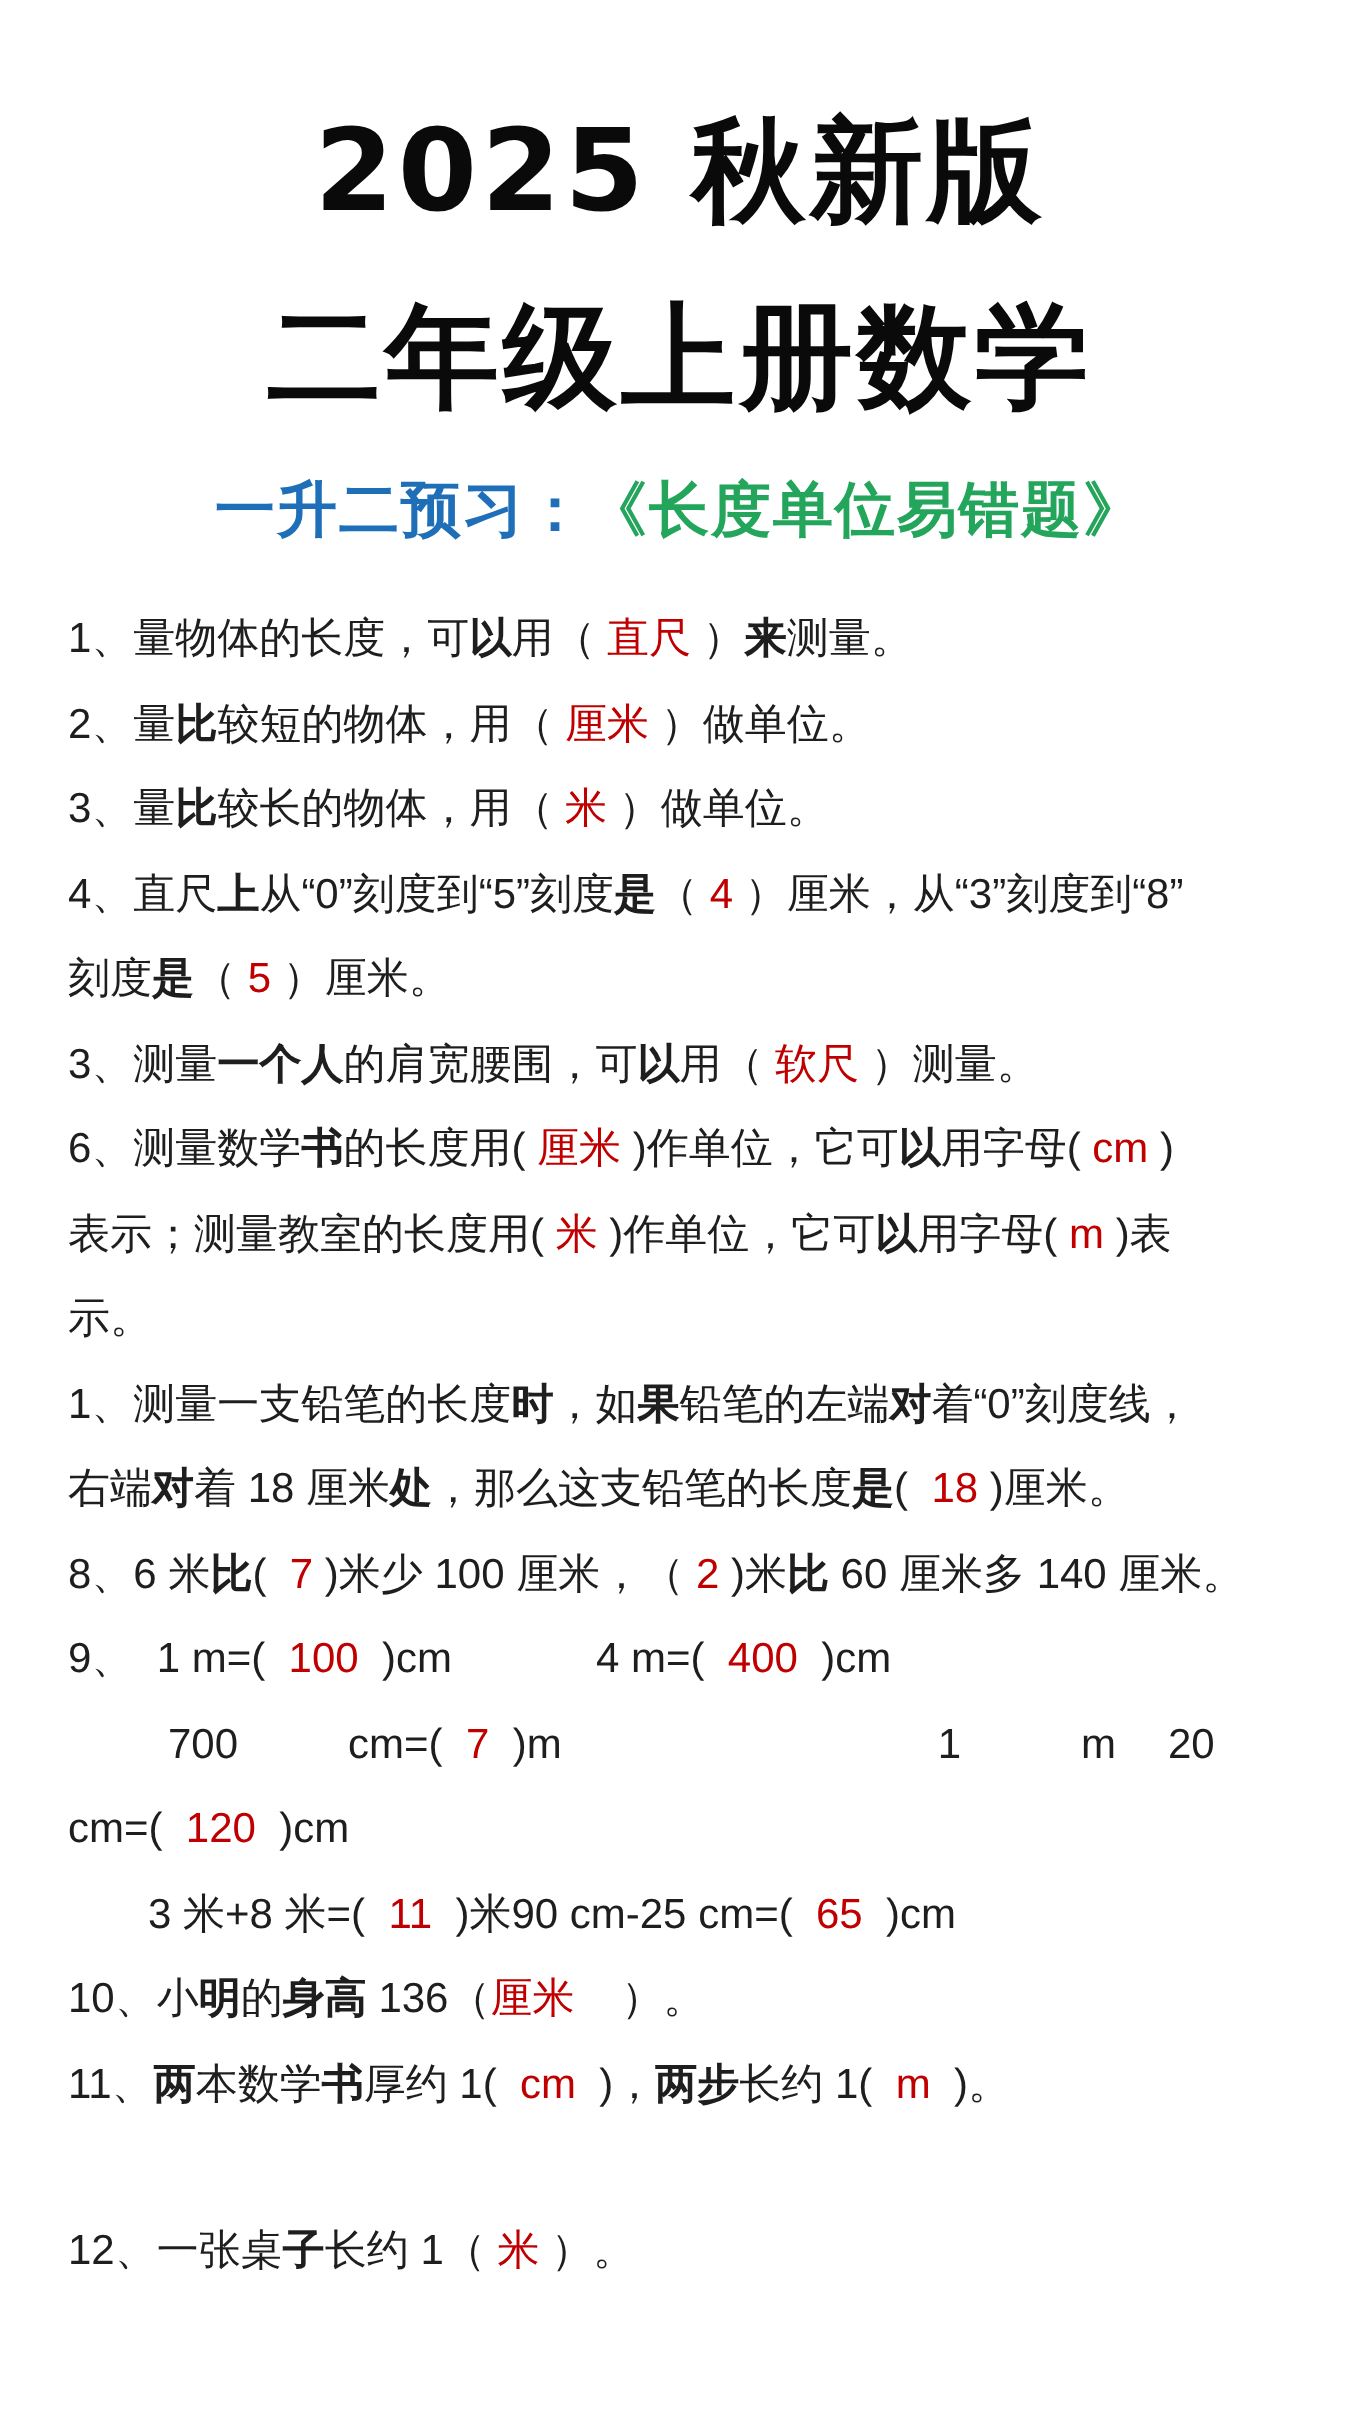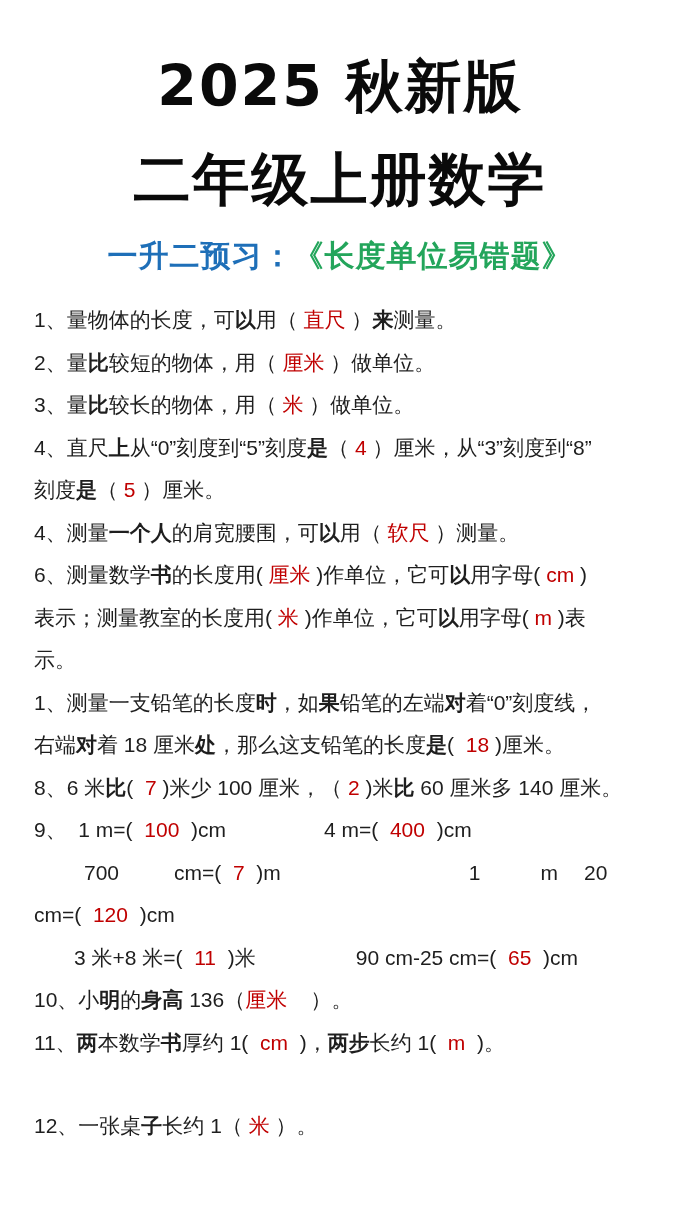--- a/index.html
+++ b/index.html
@@ -64,28 +64,28 @@
   <div class="title title-2">二年级上册数学</div>
   <div class="subtitle">
     <span class="blue">一升二预习：</span><span class="green">《长度单位易错题》</span>
   </div>
   <div class="questions">
       <div class="qline"><span>1、量物体的长度，可</span><span class="bold">以</span><span>用（ </span><span class="answer">直尺</span><span> ）</span><span class="bold">来</span><span>测量。</span></div>
       <div class="qline"><span>2、量</span><span class="bold">比</span><span>较短的物体，用（ </span><span class="answer">厘米</span><span> ）做单位。</span></div>
       <div class="qline"><span>3、量</span><span class="bold">比</span><span>较长的物体，用（ </span><span class="answer">米</span><span> ）做单位。</span></div>
       <div class="qline"><span>4、直尺</span><span class="bold">上</span><span>从“0”刻度到“5”刻度</span><span class="bold">是</span><span>（ </span><span class="answer">4</span><span> ）厘米，从“3”刻度到“8”</span></div>
       <div class="qline"><span>刻度</span><span class="bold">是</span><span>（ </span><span class="answer">5</span><span> ）厘米。</span></div>
-      <div class="qline"><span>4、测量</span><span class="bold">一个人</span><span>的肩宽腰围，可</span><span class="bold">以</span><span>用（ </span><span class="answer">软尺</span><span> ）测量。</span></div>
+      <div class="qline"><span>3、测量</span><span class="bold">一个人</span><span>的肩宽腰围，可</span><span class="bold">以</span><span>用（ </span><span class="answer">软尺</span><span> ）测量。</span></div>
       <div class="qline"><span>6、测量数学</span><span class="bold">书</span><span>的长度用( </span><span class="answer">厘米</span><span> )作单位，它可</span><span class="bold">以</span><span>用字母( </span><span class="answer">cm</span><span> )</span></div>
       <div class="qline"><span>表示；测量教室的长度用( </span><span class="answer">米</span><span> )作单位，它可</span><span class="bold">以</span><span>用字母( </span><span class="answer">m</span><span> )表</span></div>
       <div class="qline"><span>示。</span></div>
       <div class="qline"><span>1、测量一支铅笔的长度</span><span class="bold">时</span><span>，如</span><span class="bold">果</span><span>铅笔的左端</span><span class="bold">对</span><span>着“0”刻度线，</span></div>
       <div class="qline"><span>右端</span><span class="bold">对</span><span>着 18 厘米</span><span class="bold">处</span><span>，那么这支铅笔的长度</span><span class="bold">是</span><span>(  </span><span class="answer">18</span><span> )厘米。</span></div>
       <div class="qline"><span>8、6 米</span><span class="bold">比</span><span>(  </span><span class="answer">7</span><span> )米少 100 厘米，（ </span><span class="answer">2</span><span> )米</span><span class="bold">比</span><span> 60 厘米多 140 厘米。</span></div>
-      <div class="qline"><span>9、  1 m=(  </span><span class="answer">100</span><span>  )cm</span><span style="margin-left: 98px;">4 m=(  </span><span class="answer">400</span><span>  )cm</span></div>
+      <div class="qline"><span>9、  1 m=(  </span><span class="answer">100</span><span>  )cm</span><span style="margin-left: 72px;">4 m=(  </span><span class="answer">400</span><span>  )cm</span></div>
       <div class="qline"><span style="margin-left: 50px; margin-top: 36px;">700</span><span style="margin-left: 55px;">cm=(  </span><span class="answer">7</span><span>  )m</span><span style="margin-left: 188px;">1</span><span style="margin-left: 60px;">m</span><span style="margin-left: 26px;">20</span></div>
       <div class="qline"><span>cm=(  </span><span class="answer">120</span><span>  )cm</span></div>
-      <div class="qline"><span style="margin-left: 40px; text-align: center;">3 米+8 米=(  </span><span class="answer">11</span><span>  )米</span><span style="margin-left: 100px;">90 cm-25 cm=(  </span><span class="answer">65</span><span>  )cm</span></div>
+      <div class="qline"><span style="margin-left: 40px; text-align: center;">3 米+8 米=(  </span><span class="answer">11</span><span>  )米</span><span style="">90 cm-25 cm=(  </span><span class="answer">65</span><span>  )cm</span></div>
       <div class="qline"><span>10、小</span><span class="bold">明</span><span>的</span><span class="bold">身高</span><span> 136（</span><span class="answer">厘米</span><span>    ）。</span></div>
       <div class="qline"><span>11、</span><span class="bold">两</span><span>本数学</span><span class="bold">书</span><span>厚约 1(  </span><span class="answer">cm</span><span>  )，</span><span class="bold">两步</span><span>长约 1(  </span><span class="answer">m</span><span>  )。</span></div>
       <div class="qline gap-before"><span>12、一张桌</span><span class="bold">子</span><span>长约 1（ </span><span class="answer">米</span><span> ）。</span></div>
     </div>
 </div>
 
 </body></html>

